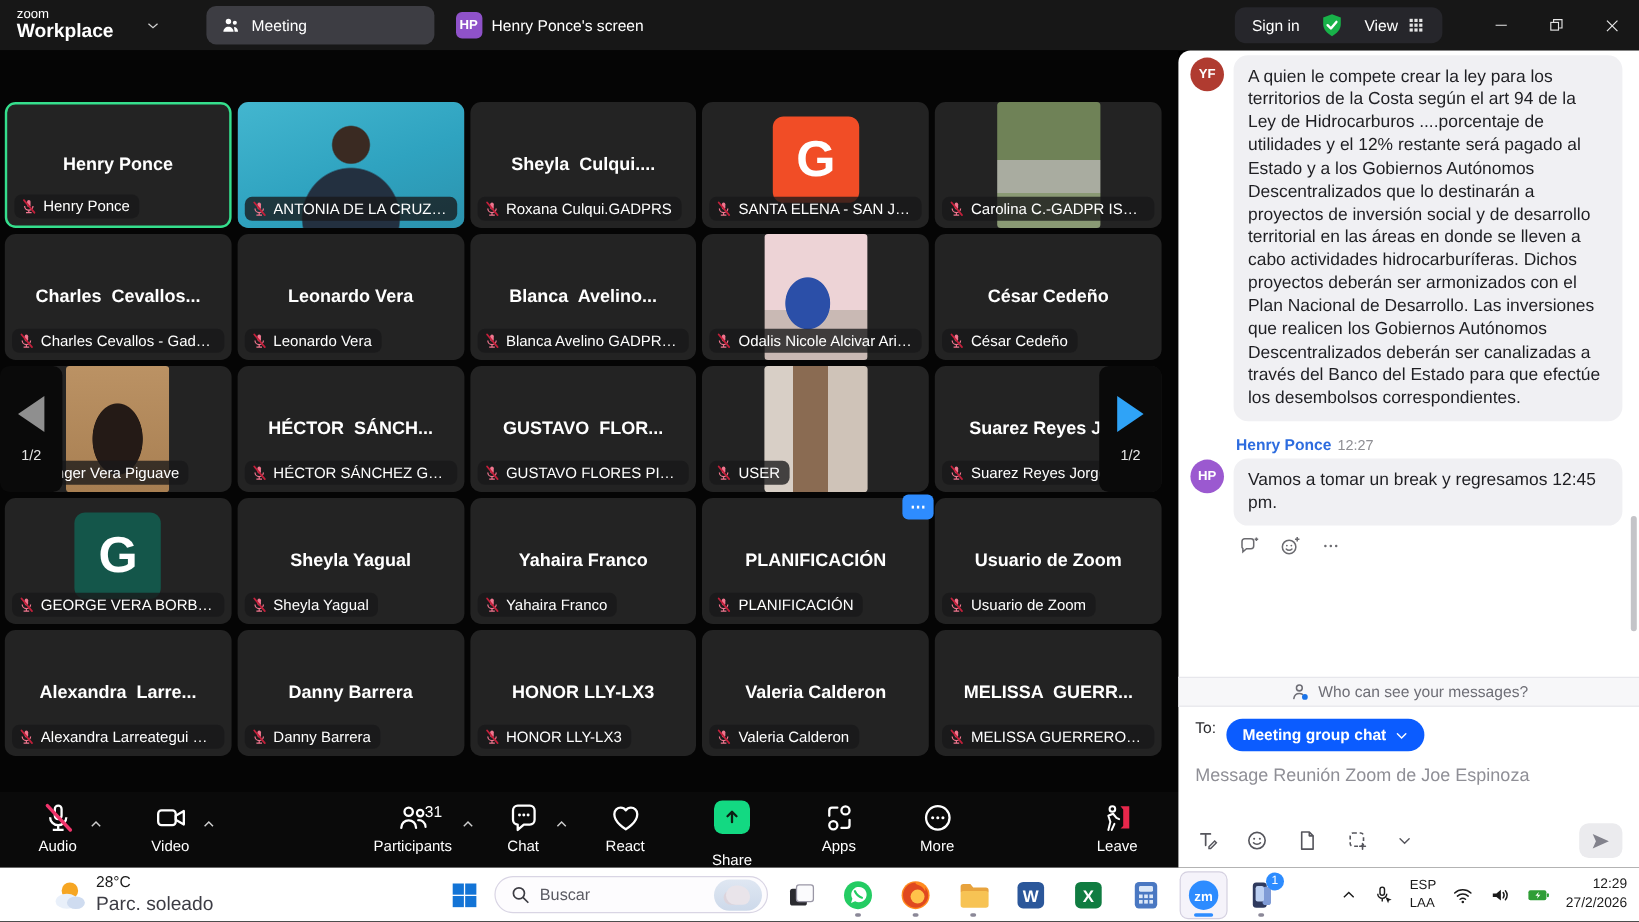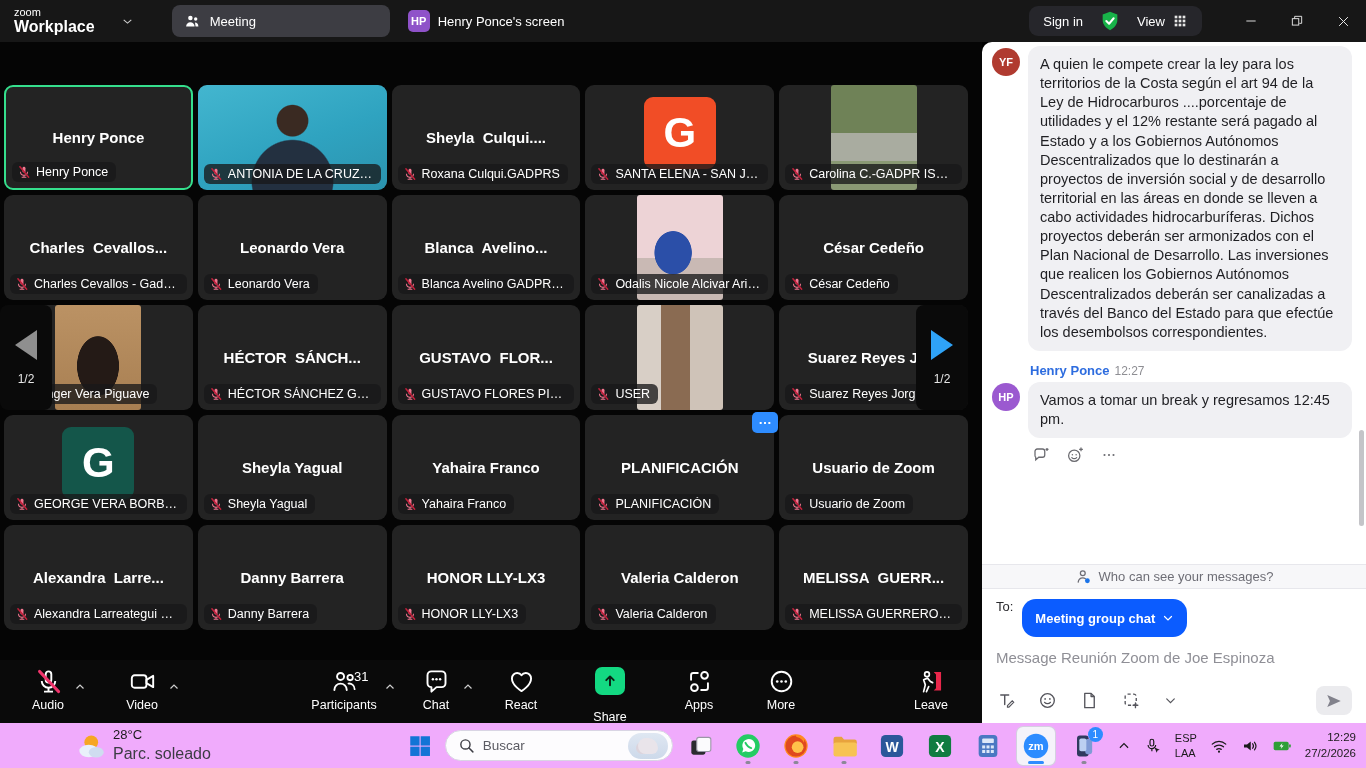--- a/index.html
+++ b/index.html
@@ -7,21 +7,21 @@
     font-family:"Liberation Sans", sans-serif; }
   #screen { position:relative; width:1366px; height:768px; }
 
   
   #titlebar { position:absolute; left:0; top:0; width:1366px; height:42px;
     background:#171717; display:flex; align-items:center; }
   #logo { margin-left:14px; color:#fff; line-height:1; }
   #logo .l1 { font-size:11px; font-weight:normal; display:block; }
   #logo .l2 { font-size:16px; font-weight:bold; display:block; margin-top:1px; }
   #logo-chevron { color:#cfcfcf; font-size:12px; margin:0 0 0 26px; }
-  .tab-meeting { margin-left:38px; width:218px; height:32px; background:#3d3d43;
+  .tab-meeting { margin-left:38px; width:190px; height:32px; background:#3d3d43;
     border-radius:8px; display:flex; align-items:center; padding-left:12px; gap:9px;
     color:#fff; font-size:13px; }
   .tab-screen { margin-left:18px; display:flex; align-items:center; gap:8px; color:#fff; font-size:13px; }
   .hp-badge { width:22px; height:22px; border-radius:5px; background:#8f52c9; color:#fff;
     font-size:11px; font-weight:bold; display:flex; align-items:center; justify-content:center; }
   #titlebar-right { margin-left:auto; display:flex; align-items:center; }
   #account-pill { background:#26262b; border-radius:9px; height:30px; display:flex;
     align-items:center; gap:16px; padding:0 14px; color:#fff; font-size:13px; }
   #win-controls { display:flex; align-items:center; margin-left:26px; }
   #win-controls .wc { width:46px; height:42px; display:flex; align-items:center;
@@ -108,30 +108,30 @@
   .msg-actions { display:flex; gap:16px; margin:8px 0 0 4px; color:#6b6b70; }
   #chat-scrollthumb { position:absolute; right:2px; top:388px; width:5px; height:96px;
     background:#c4c4c8; border-radius:3px; }
   #privacy-strip { height:25px; background:#f7f7f9; border-top:1px solid #e7e7ec;
     border-bottom:1px solid #e7e7ec; display:flex; align-items:center; justify-content:center;
     gap:7px; color:#6e6e76; font-size:13px; }
   #composer { height:134px; padding:10px 14px 8px 14px; display:flex; flex-direction:column; }
   #to-row { display:flex; align-items:flex-start; gap:9px; }
   #to-label { font-size:13px; color:#2a2a2e; }
   #recipient-pill { background:#0b5cff; color:#fff; font-size:13px; font-weight:bold;
-    border:none; border-radius:14px; height:38px; padding:0 13px; display:flex;
+    border:none; border-radius:14px; height:27px; padding:0 13px; display:flex;
     align-items:center; gap:7px; }
   #message-input { margin-top:12px; font-size:15px; color:#8f8f96; }
   #composer-icons { margin-top:auto; display:flex; align-items:center; gap:23px; color:#55555c; }
   #send-btn { margin-left:auto; width:36px; height:29px; background:#ebebee; border:none;
     border-radius:8px; display:flex; align-items:center; justify-content:center; }
 
   
   #taskbar { position:absolute; left:0; top:723px; width:1366px; height:45px;
-    background:#f0abfc; display:flex; align-items:center;padding-left:33px; }
+    background:#ffffff; display:flex; align-items:center; }
   #weather { display:flex; align-items:center; gap:8px; margin-left:42px; }
   #weather .t1 { font-size:13px; color:#1a1a1a; line-height:1.25; }
   #weather .t2 { font-size:16px; color:#3c3c44; line-height:1.25; }
   #win-btn { margin-left:190px; width:38px; height:38px; display:flex; align-items:center;
     justify-content:center; border-radius:6px; }
   #search-pill { margin-left:6px; width:228px; height:31px; background:#fdfcfe;
     border:1px solid #d9d5e4; border-radius:16px; display:flex; align-items:center;
     padding:0 4px 0 12px; gap:8px; }
   #search-pill .ph { color:#5b5b63; font-size:13.5px; }
   #search-img { margin-left:auto; width:40px; height:26px; border-radius:13px;

